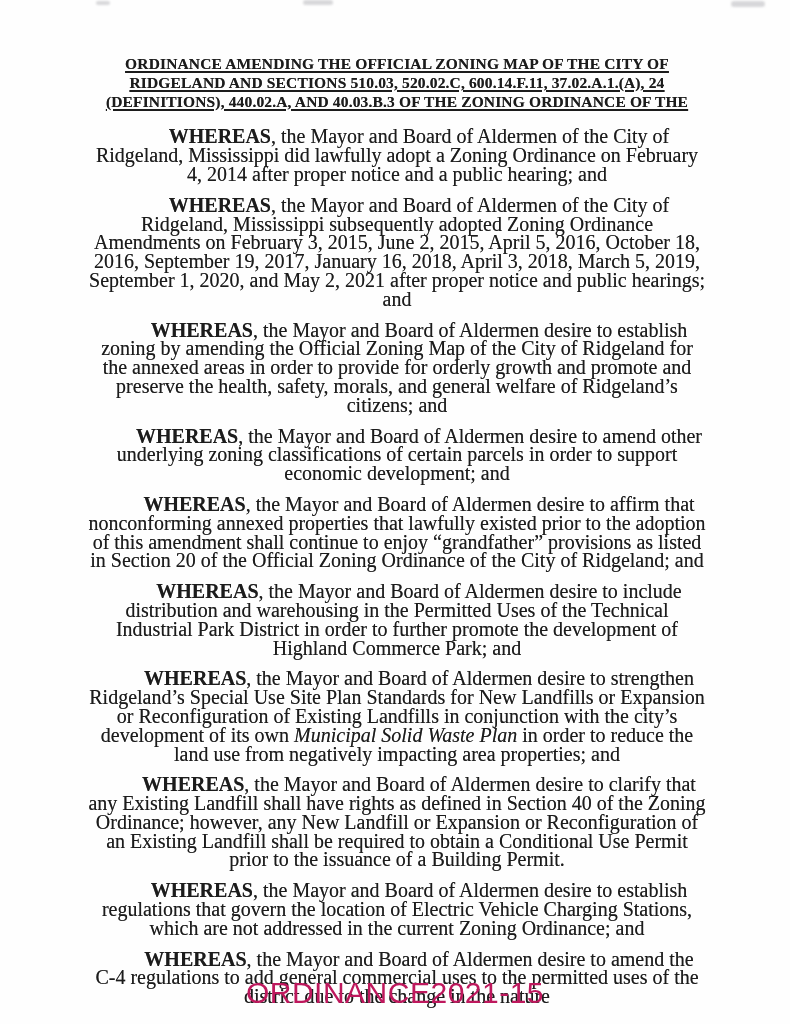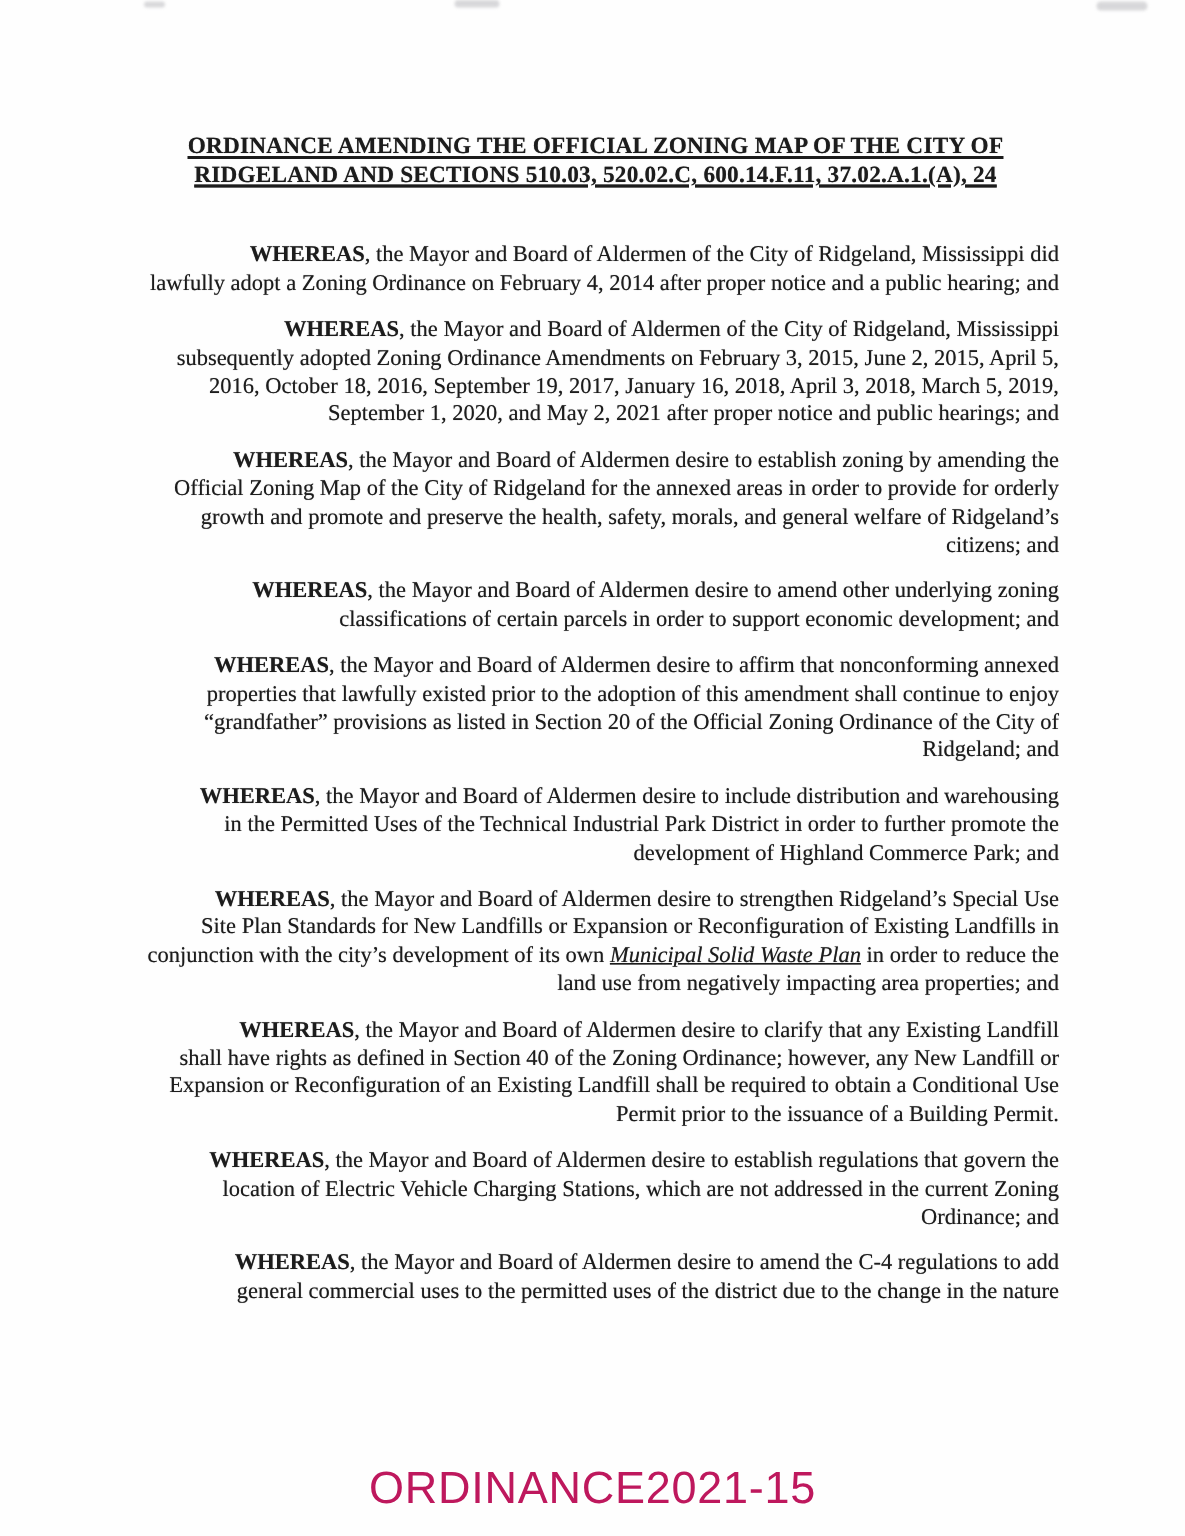--- a/index.html
+++ b/index.html
@@ -25,50 +25,49 @@
     opacity: 0.55;
   }
   .artifact.a1 { left: 96px;  top: 1px; width: 14px; height: 4px; }
   .artifact.a2 { left: 303px; top: 0px; width: 30px; height: 5px; }
   .artifact.a3 { left: 731px; top: 1px; width: 34px; height: 6px; }
 
   .content {
     box-sizing: border-box;
     width: 618px;
     margin-left: 88px;
-    padding-top: 89px;
+    padding-top: 55px;
   }
   .doc-title {
     text-align: center;
     font-weight: bold;
     font-size: 15.5px;
     line-height: 18.8px;
     letter-spacing: 0.15px;
     margin: 0 0 16px 0;
     text-shadow: 0 0 0.5px rgba(25,25,25,0.65);
   }
   .doc-title .tline {
     text-decoration: underline;
     text-decoration-thickness: 1.5px;
     text-underline-offset: 2px;
   }
   p.whereas {
-    font-size: 15px;
+    font-size: 20px;
     line-height: 18.8px;
     margin: 0 0 12px 0;
     text-indent: 44px;
-    text-align: right;
+    text-align: center;
     text-shadow: 0 0 0.5px rgba(25,25,25,0.6);
   }
   p.whereas .lead {
     font-weight: bold;
   }
   p.whereas .it {
     font-style: italic;
-    text-decoration: underline;
   }
   .footer-label {
     position: absolute;
     top: 976px;
     left: 50%;
     transform: translateX(-50%);
     font-family: "Liberation Sans", "DejaVu Sans", sans-serif;
     font-size: 30px;
     letter-spacing: 0.5px;
     color: #be185d;
@@ -82,21 +81,21 @@
 
   <div class="artifact a1"></div>
   <div class="artifact a2"></div>
   <div class="artifact a3"></div>
 
   <div class="content">
 
     <div class="doc-title">
       <span class="tline">ORDINANCE AMENDING THE OFFICIAL ZONING MAP OF THE CITY OF</span><br>
       <span class="tline">RIDGELAND AND SECTIONS 510.03, 520.02.C, 600.14.F.11, 37.02.A.1.(A), 24</span><br>
-      <br>
+      <span class="tline">(DEFINITIONS), 440.02.A, AND 40.03.B.3 OF THE ZONING ORDINANCE OF THE</span><br>
     </div>
 
     <p class="whereas"><span class="lead">WHEREAS</span><span>, the Mayor and Board of Aldermen of the City of Ridgeland, Mississippi did lawfully adopt a Zoning Ordinance on February 4, 2014 after proper notice and a public hearing; and</span><span class="it"></span><span></span></p>
 
     <p class="whereas"><span class="lead">WHEREAS</span><span>, the Mayor and Board of Aldermen of the City of Ridgeland, Mississippi subsequently adopted Zoning Ordinance Amendments on February 3, 2015, June 2, 2015, April 5, 2016, October 18, 2016, September 19, 2017, January 16, 2018, April 3, 2018, March 5, 2019, September 1, 2020, and May 2, 2021 after proper notice and public hearings; and</span><span class="it"></span><span></span></p>
 
 
     <p class="whereas"><span class="lead">WHEREAS</span><span>, the Mayor and Board of Aldermen desire to establish zoning by amending the Official Zoning Map of the City of Ridgeland for the annexed areas in order to provide for orderly growth and promote and preserve the health, safety, morals, and general welfare of Ridgeland’s citizens; and</span><span class="it"></span><span></span></p>
 
     <p class="whereas"><span class="lead">WHEREAS</span><span>, the Mayor and Board of Aldermen desire to amend other underlying zoning classifications of certain parcels in order to support economic development; and</span><span class="it"></span><span></span></p>

